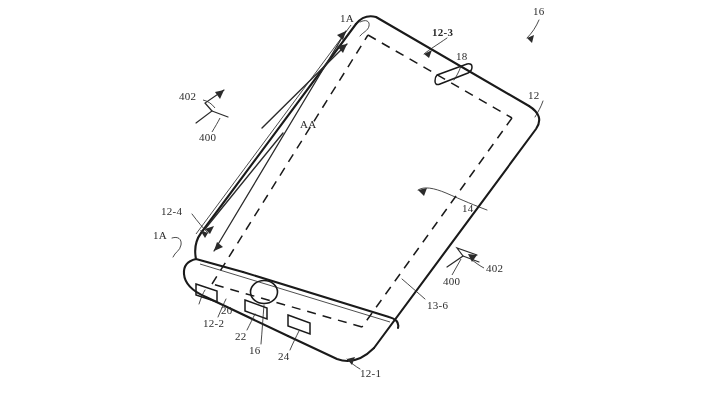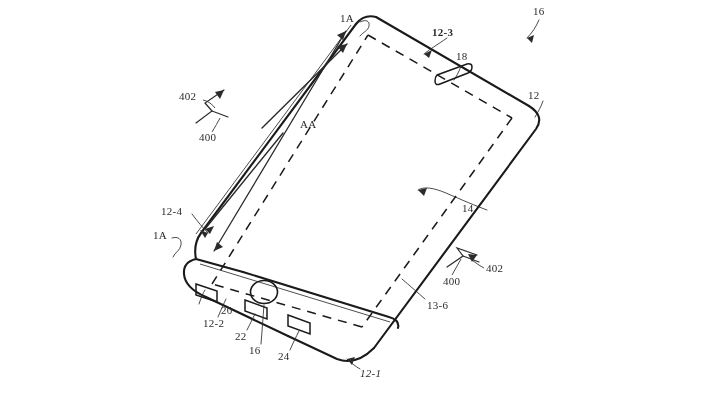--- a/index.html
+++ b/index.html
@@ -227,13 +227,13 @@
 <div class="lbl" style="left:186px;top:304px;margin-left:35px;">20</div>
 
 <div class="lbl" style="left:203px;top:317px;text-align:right;">12-2</div>
 
 <div class="lbl" style="left:235px;top:330px;">22</div>
 
 <div class="lbl" style="left:249px;top:344px;">16</div>
 
 <div class="lbl" style="left:278px;top:350px;">24</div>
 
-<div class="lbl" style="left:360px;top:367px;font-style:italic;">12-1</div>
+<div class="lbl" style="left:360px;top:367px;">12-1</div>
 
 </body></html>

